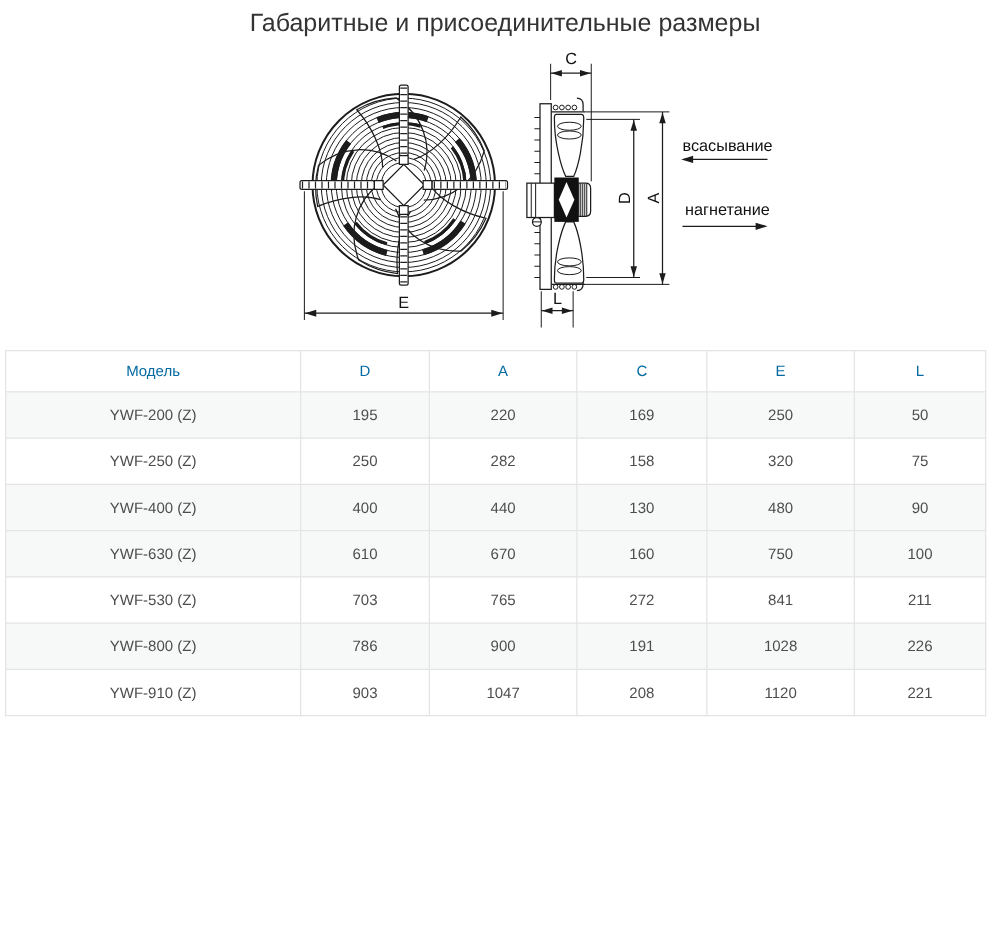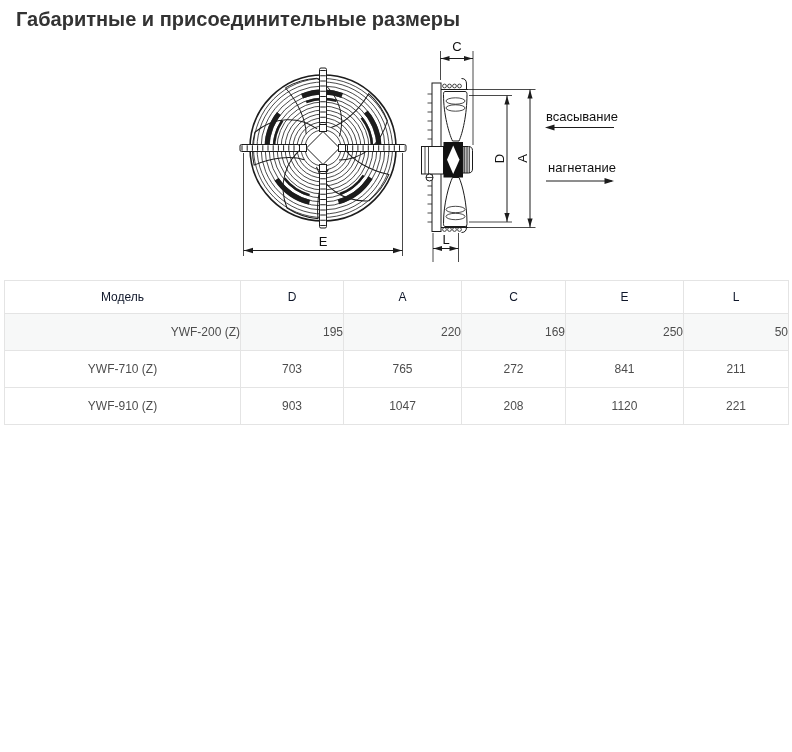--- a/index.html
+++ b/index.html
@@ -2,42 +2,42 @@
 <html><head>
 <meta charset="utf-8">
 <style>
   html,body{margin:0;padding:0;}
   body{
     width:792px;height:752px;overflow:hidden;background:#ffffff;
     font-family:"Liberation Sans","DejaVu Sans",sans-serif;
     -webkit-font-smoothing:antialiased;
   }
   .page-title{
-    margin:6px 0 0 16px;font-size:20px;line-height:27px;
-    font-weight:700;color:#333333;
+    margin:6px 0 0 16px;text-align:center;font-size:20px;line-height:27px;
+    font-weight:400;color:#333333;
   }
   .diagram{position:relative;height:226px;}
   .diagram svg{position:absolute;left:230px;top:5px;}
   svg .ln{stroke:#1c1c1c;stroke-width:1;fill:none;}
   svg .thin{stroke:#1c1c1c;stroke-width:0.8;fill:none;}
   svg .wf{fill:#ffffff;stroke:#1c1c1c;stroke-width:1;}
   svg .arr{fill:#1c1c1c;stroke:none;}
   svg text{font-family:"Liberation Sans","DejaVu Sans",sans-serif;font-size:13px;fill:#111111;}
   svg text.flow{font-size:13px;}
   table.dims{
     border-collapse:collapse;table-layout:fixed;width:784px;margin:21px 0 0 4px;
     font-size:12px;color:#4d4d4d;
   }
   table.dims th,table.dims td{
     border:1px solid #e4e4e4;text-align:center;vertical-align:middle;
     font-weight:normal;padding:0;background:#ffffff;
   }
-  table.dims thead th{height:32px;color:#0f172a;}
+  table.dims thead th{height:32px;color:#0369a1;}
   table.dims td{height:36px;}
-  table.dims tr.striped td{background:#f7f8f8;text-align:right;}
+  table.dims tr.striped td{background:#f7f8f8;}
 </style>
 </head>
 <body>
 
 <h1 class="page-title">Габаритные и присоединительные размеры</h1>
 
 <div class="diagram">
 <svg width="396" height="228" viewBox="230 38 396 228">
 
   <g>
@@ -245,26 +245,58 @@
   <tbody>
     <tr class="striped">
       <td>YWF-200 (Z)</td>
       <td>195</td>
       <td>220</td>
       <td>169</td>
       <td>250</td>
       <td>50</td>
     </tr>
     <tr>
-      <td>YWF-710 (Z)</td>
+      <td>YWF-250 (Z)</td>
+      <td>250</td>
+      <td>282</td>
+      <td>158</td>
+      <td>320</td>
+      <td>75</td>
+    </tr>
+    <tr class="striped">
+      <td>YWF-400 (Z)</td>
+      <td>400</td>
+      <td>440</td>
+      <td>130</td>
+      <td>480</td>
+      <td>90</td>
+    </tr>
+    <tr class="striped">
+      <td>YWF-630 (Z)</td>
+      <td>610</td>
+      <td>670</td>
+      <td>160</td>
+      <td>750</td>
+      <td>100</td>
+    </tr>
+    <tr>
+      <td>YWF-530 (Z)</td>
       <td>703</td>
       <td>765</td>
       <td>272</td>
       <td>841</td>
       <td>211</td>
+    </tr>
+    <tr class="striped">
+      <td>YWF-800 (Z)</td>
+      <td>786</td>
+      <td>900</td>
+      <td>191</td>
+      <td>1028</td>
+      <td>226</td>
     </tr>
     <tr>
       <td>YWF-910 (Z)</td>
       <td>903</td>
       <td>1047</td>
       <td>208</td>
       <td>1120</td>
       <td>221</td>
     </tr>
   </tbody>

